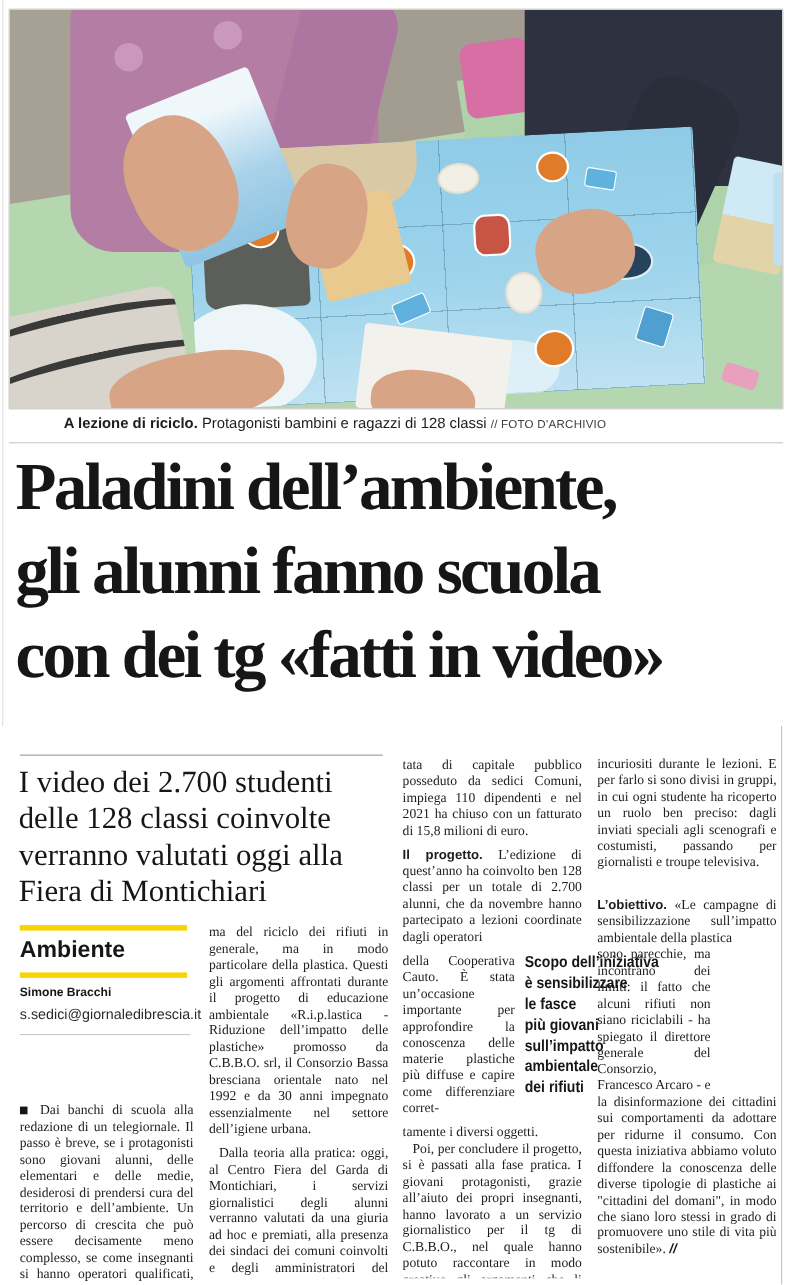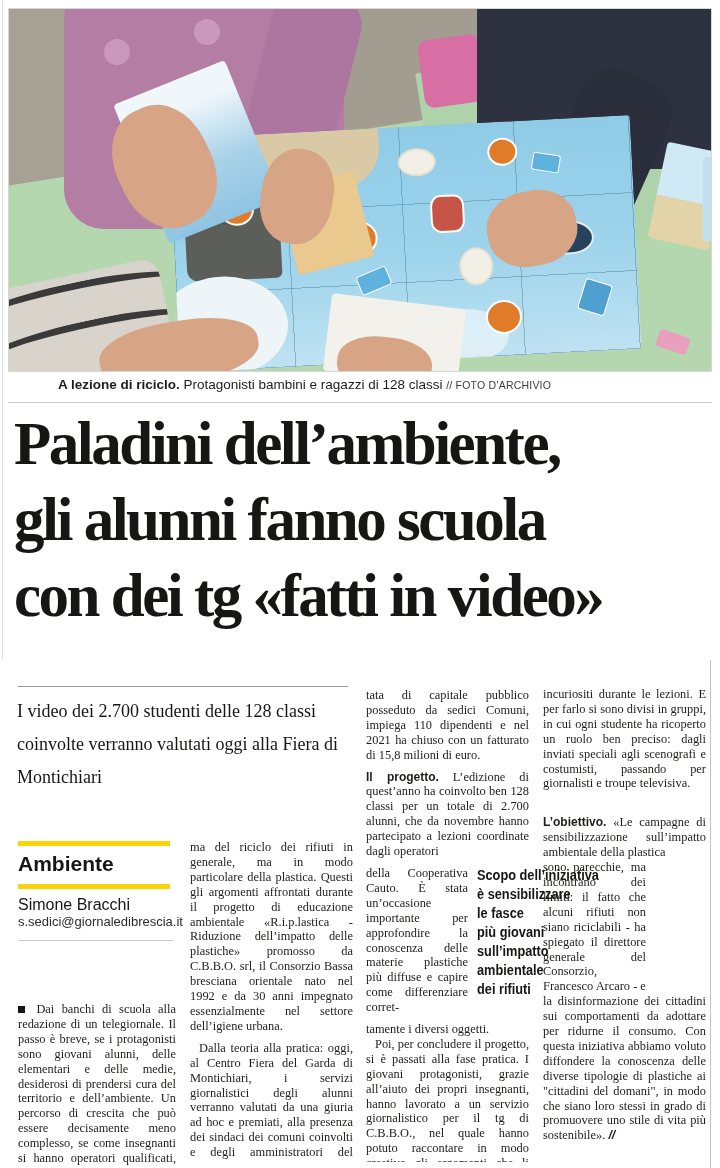--- a/index.html
+++ b/index.html
@@ -54,28 +54,28 @@
   
   .caption{position:absolute;left:14px;top:377px;width:692px;font-family:"Liberation Sans", sans-serif;
            font-size:13.5px;color:#1d1d1b;}
   .caption b{font-weight:700;margin-left:44px;}
   .credit{font-size:10.5px;color:#3c3c3c;letter-spacing:.2px;}
   
   .headline{position:absolute;left:14px;top:406px;width:700px;font-family:"Liberation Serif", serif;
             font-weight:700;font-size:61px;line-height:76px;letter-spacing:-2.5px;color:#161615;}
   
   .subhead-rule{left:18px;top:686px;width:330px;height:1px;background:#9a9a9a;}
-  .subhead{position:absolute;left:17px;top:695px;width:342px;font-size:18px;line-height:33px;
+  .subhead{position:absolute;left:17px;top:695px;width:342px;font-size:28px;line-height:33px;
            color:#161615;font-family:"Liberation Serif", serif;}
   
   .kickbar{position:absolute;background:#f9d303;height:5px;width:152px;left:18px;}
   .kicker{position:absolute;left:18px;top:852px;font-family:"Liberation Sans", sans-serif;
           font-weight:700;font-size:21px;color:#161615;}
   .author{position:absolute;left:18px;top:896px;font-family:"Liberation Sans", sans-serif;
-          font-weight:400;font-size:16px;color:#161615;}
+          font-weight:700;font-size:11px;color:#161615;}
   .email{position:absolute;left:18px;top:914px;font-family:"Liberation Sans", sans-serif;
          font-size:13px;color:#2b2b2b;text-decoration:none;}
   
   .col{position:absolute;font-size:12.4px;line-height:14.9px;text-align:justify;color:#1d1d1b;overflow:hidden;}
   .col p{margin:0 0 7px 0;}
   .col p:last-child{margin-bottom:0;}
   .bullet{display:inline-block;width:7px;height:7px;background:#161615;margin-right:4px;}
   .lead{font-family:"Liberation Sans", sans-serif;font-weight:700;font-size:12px;}
   .seg{margin:0;}
   .narrow-l{width:102px;}           

